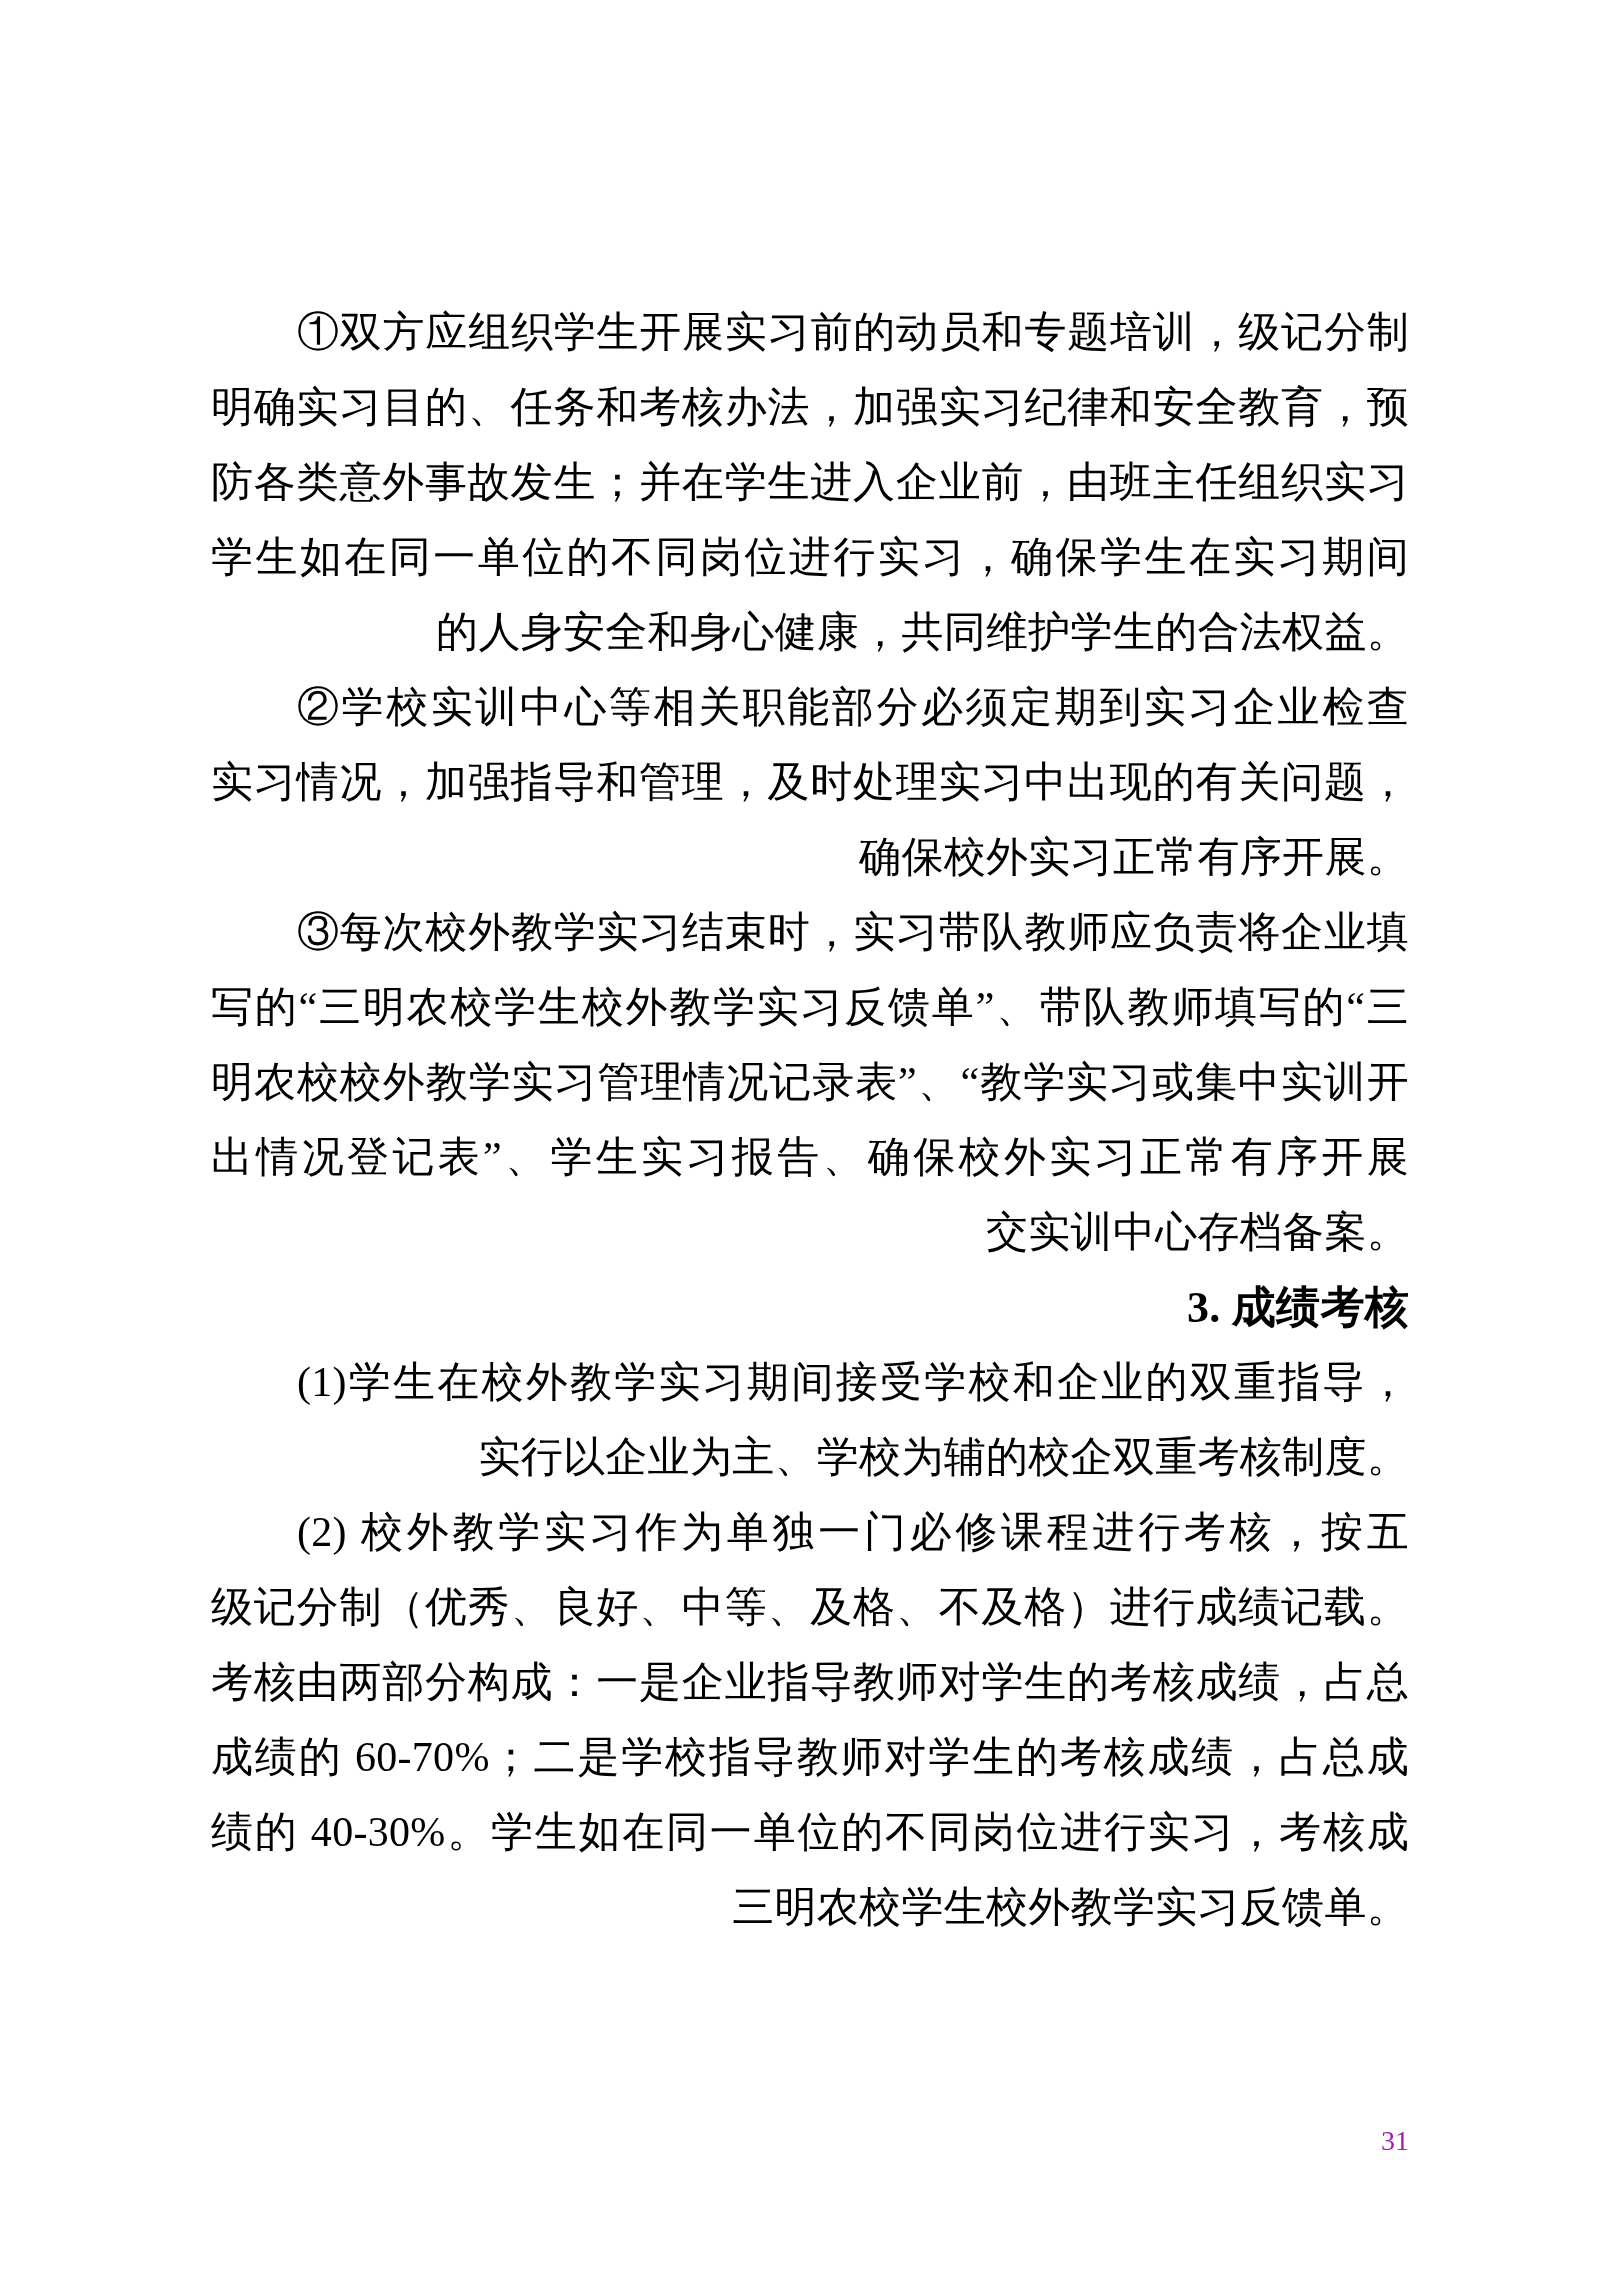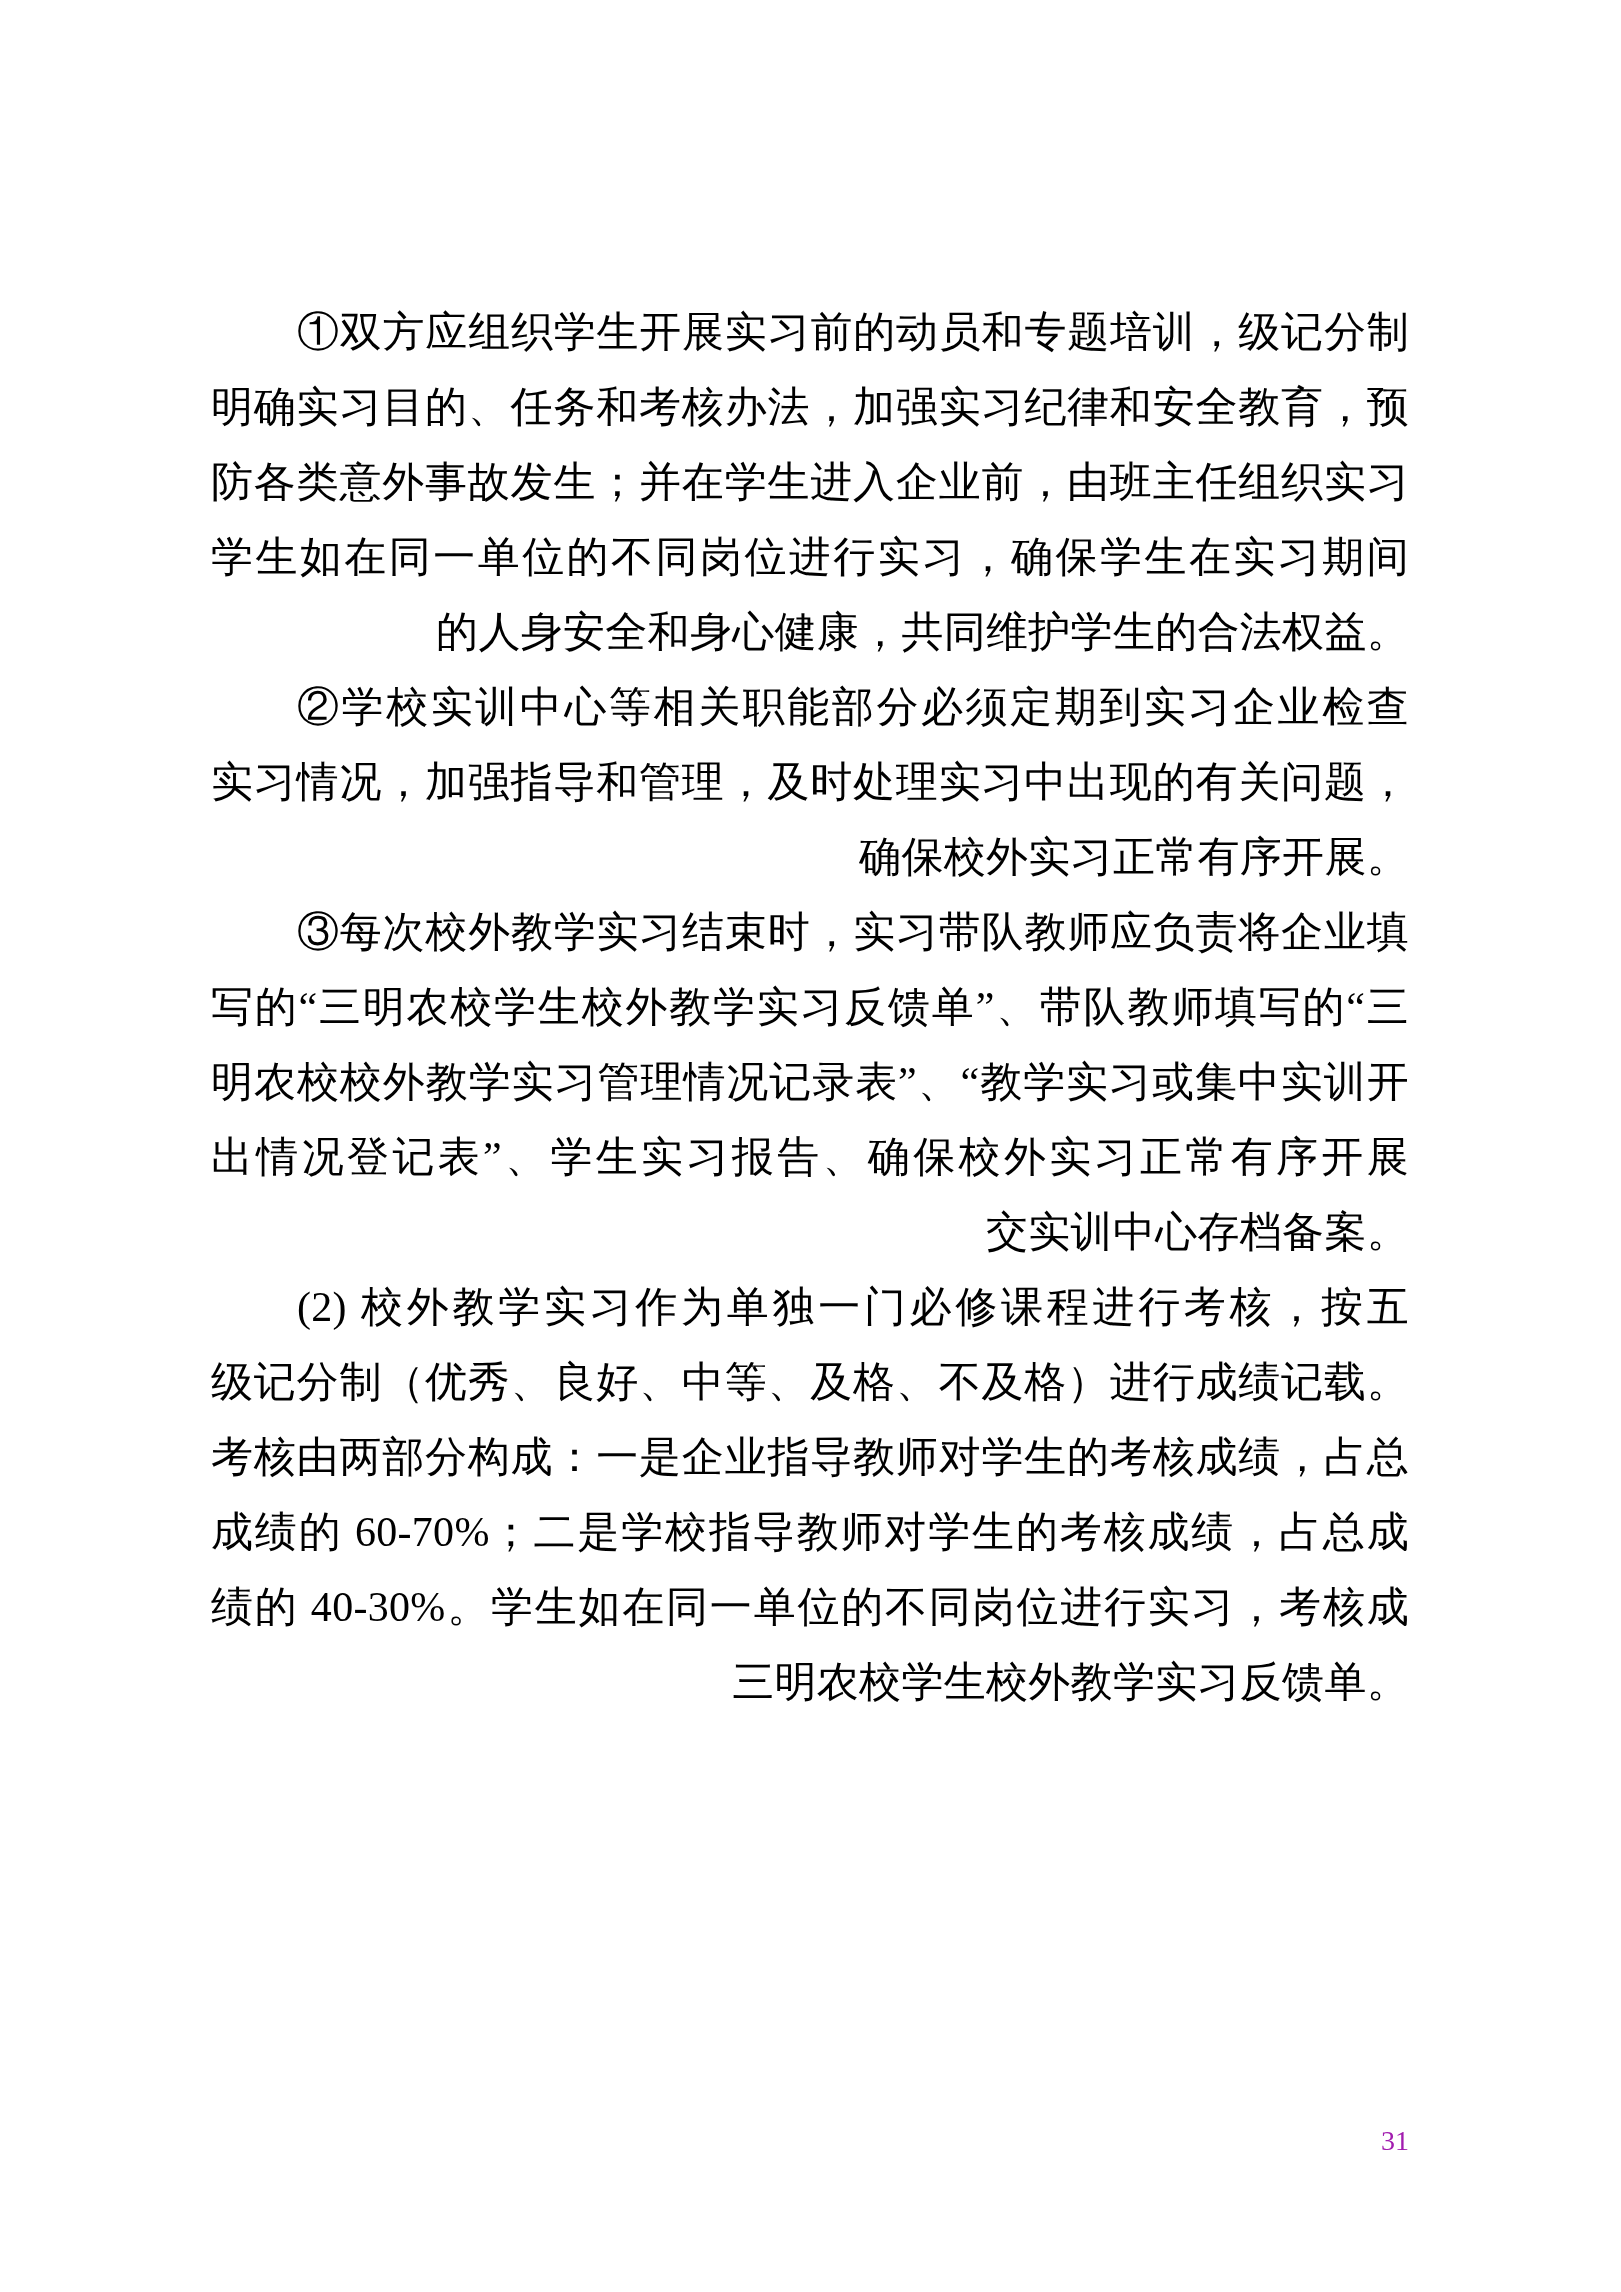--- a/index.html
+++ b/index.html
@@ -69,21 +69,28 @@
   </div>
 
   <div>
     <div class="line just indent">③每次校外教学实习结束时，实习带队教师应负责将企业填</div>
     <div class="line just">写的“三明农校学生校外教学实习反馈单”、带队教师填写的“三</div>
     <div class="line just">明农校校外教学实习管理情况记录表”、“教学实习或集中实训开</div>
     <div class="line just">出情况登记表”、学生实习报告、确保校外实习正常有序开展</div>
     <div class="line">交实训中心存档备案。</div>
   </div>
 
+  <div>
+    <div class="line head indent">3. 成绩考核</div>
+  </div>
 
+  <div>
+    <div class="line just indent">(1)学生在校外教学实习期间接受学校和企业的双重指导，</div>
+    <div class="line">实行以企业为主、学校为辅的校企双重考核制度。</div>
+  </div>
 
   <div>
     <div class="line just indent">(2) 校外教学实习作为单独一门必修课程进行考核，按五</div>
     <div class="line just">级记分制（优秀、良好、中等、及格、不及格）进行成绩记载。</div>
     <div class="line just">考核由两部分构成：一是企业指导教师对学生的考核成绩，占总</div>
     <div class="line just">成绩的 60-70%；二是学校指导教师对学生的考核成绩，占总成</div>
     <div class="line just">绩的 40-30%。学生如在同一单位的不同岗位进行实习，考核成</div>
     <div class="line">三明农校学生校外教学实习反馈单。</div>
   </div>
 

